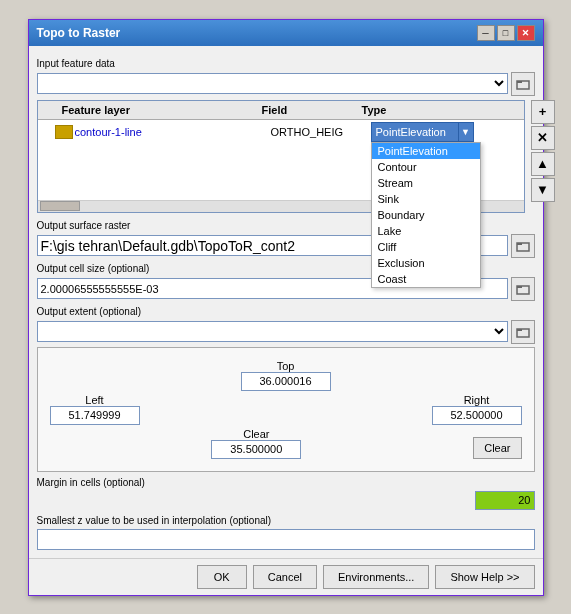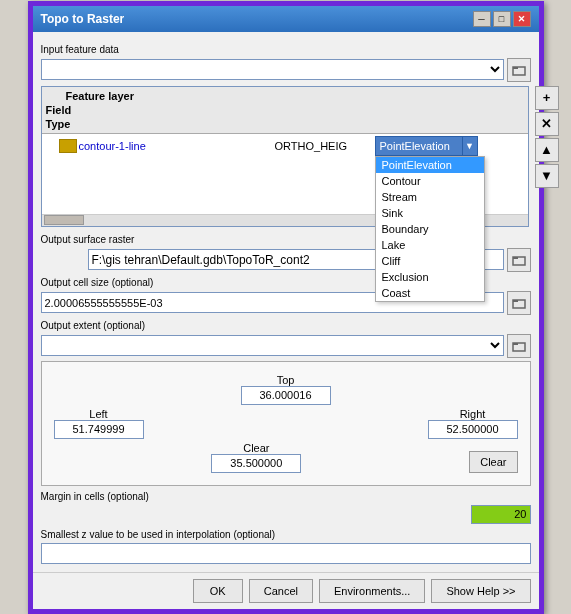--- a/index.html
+++ b/index.html
@@ -9,21 +9,21 @@
       background: #d4d0c8;
       display: flex;
       justify-content: center;
       align-items: center;
       width: 571px;
       height: 614px;
     }
     .window {
       width: 516px;
       background: #f0f0f0;
-      border: 5px solid #6d28d9;
+      border: 1px solid #6d28d9;
       box-shadow: 2px 2px 6px rgba(0,0,0,0.4);
     }
     .titlebar {
       background: linear-gradient(to bottom, #4a90d9, #2c6fbd);
       color: white;
       padding: 4px 8px;
       display: flex;
       align-items: center;
       justify-content: space-between;
       font-size: 12px;
@@ -85,21 +85,20 @@
       border: 1px solid #7a96bf;
       background: white;
       position: relative;
       margin-bottom: 2px;
     }
     .table-header {
       display: flex;
       background: #e8e8e8;
       border-bottom: 1px solid #aaa;
       padding: 2px 0;
-      flex-direction: column;
     }
     .th {
       font-size: 11px;
       font-weight: bold;
       padding: 1px 4px;
       color: #000;
     }
     .th-feature { width: 220px; padding-left: 24px; }
     .th-field { width: 100px; }
     .th-type { width: 120px; }
@@ -345,21 +344,21 @@
       <div class="table-buttons">
         <div class="table-btn">+</div>
         <div class="table-btn">✕</div>
         <div class="table-btn">▲</div>
         <div class="table-btn">▼</div>
       </div>
     </div>
 
     <div class="section-label" style="margin-top:5px;">Output surface raster</div>
     <div class="row-with-btn">
-      <input type="text" class="combo-box" style="font-size: 12px; margin-left: 47px;" value="F:\gis tehran\Default.gdb\TopoToR_cont2">
+      <input type="text" class="combo-box" style="font-size: 14px;" value="F:\gis tehran\Default.gdb\TopoToR_cont2">
       <div class="icon-btn">
         <svg width="14" height="14" viewBox="0 0 14 14">
             <rect x="1" y="4" width="12" height="8" fill="none" stroke="#666" stroke-width="1.5"></rect>
             <rect x="1" y="4" width="5" height="2" fill="#666"></rect>
           </svg>
       </div>
     </div>
 
     <div class="section-label" style="margin-top:5px;">Output cell size (optional)</div>
     <div class="row-with-btn">

